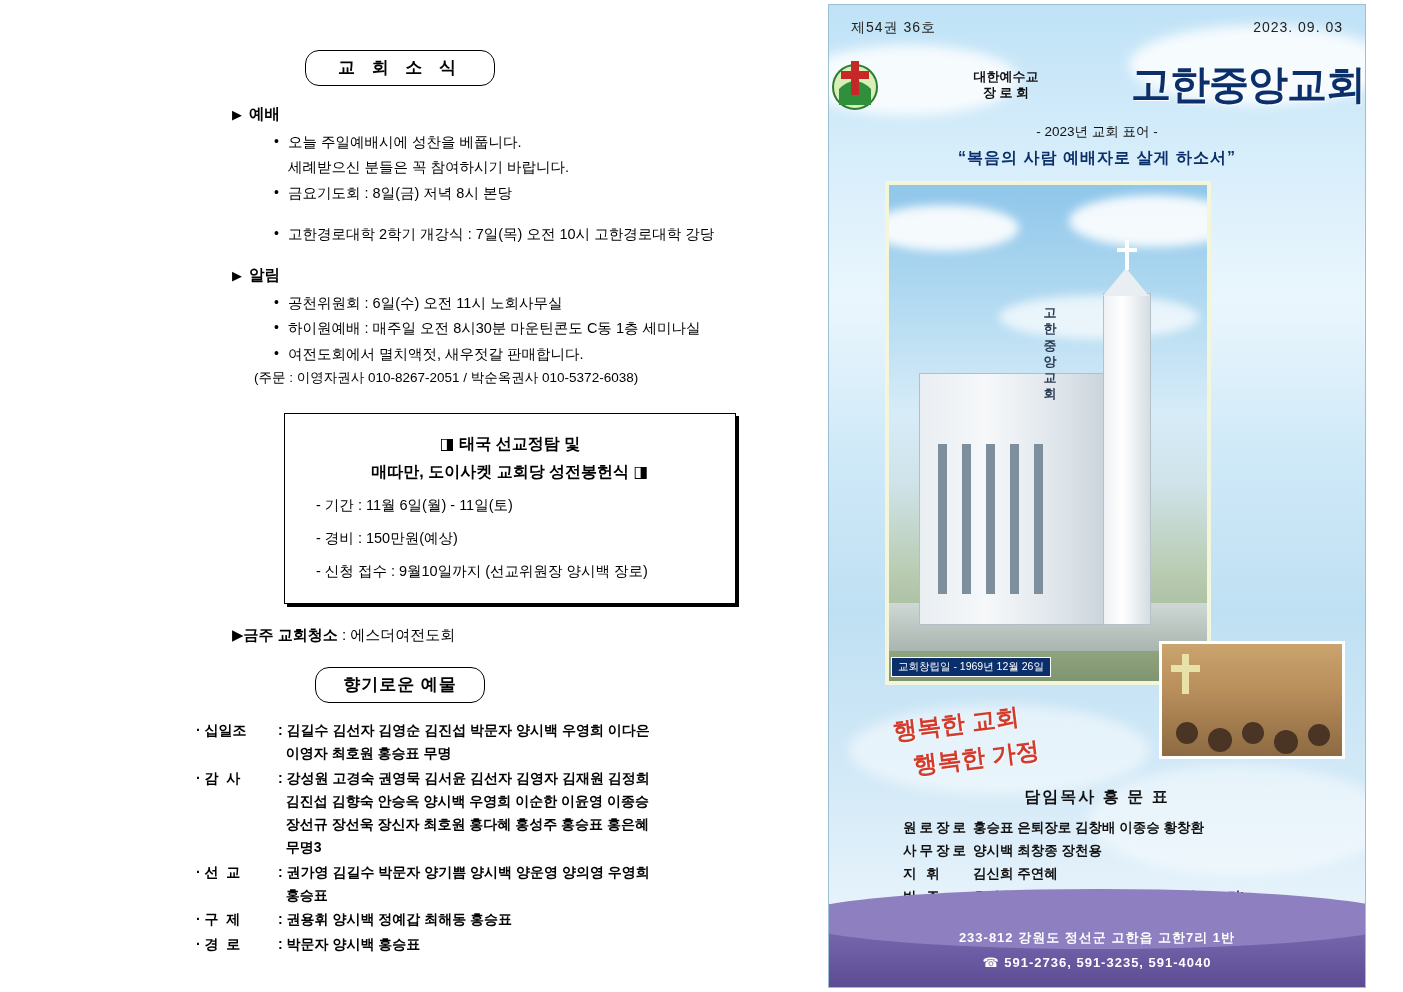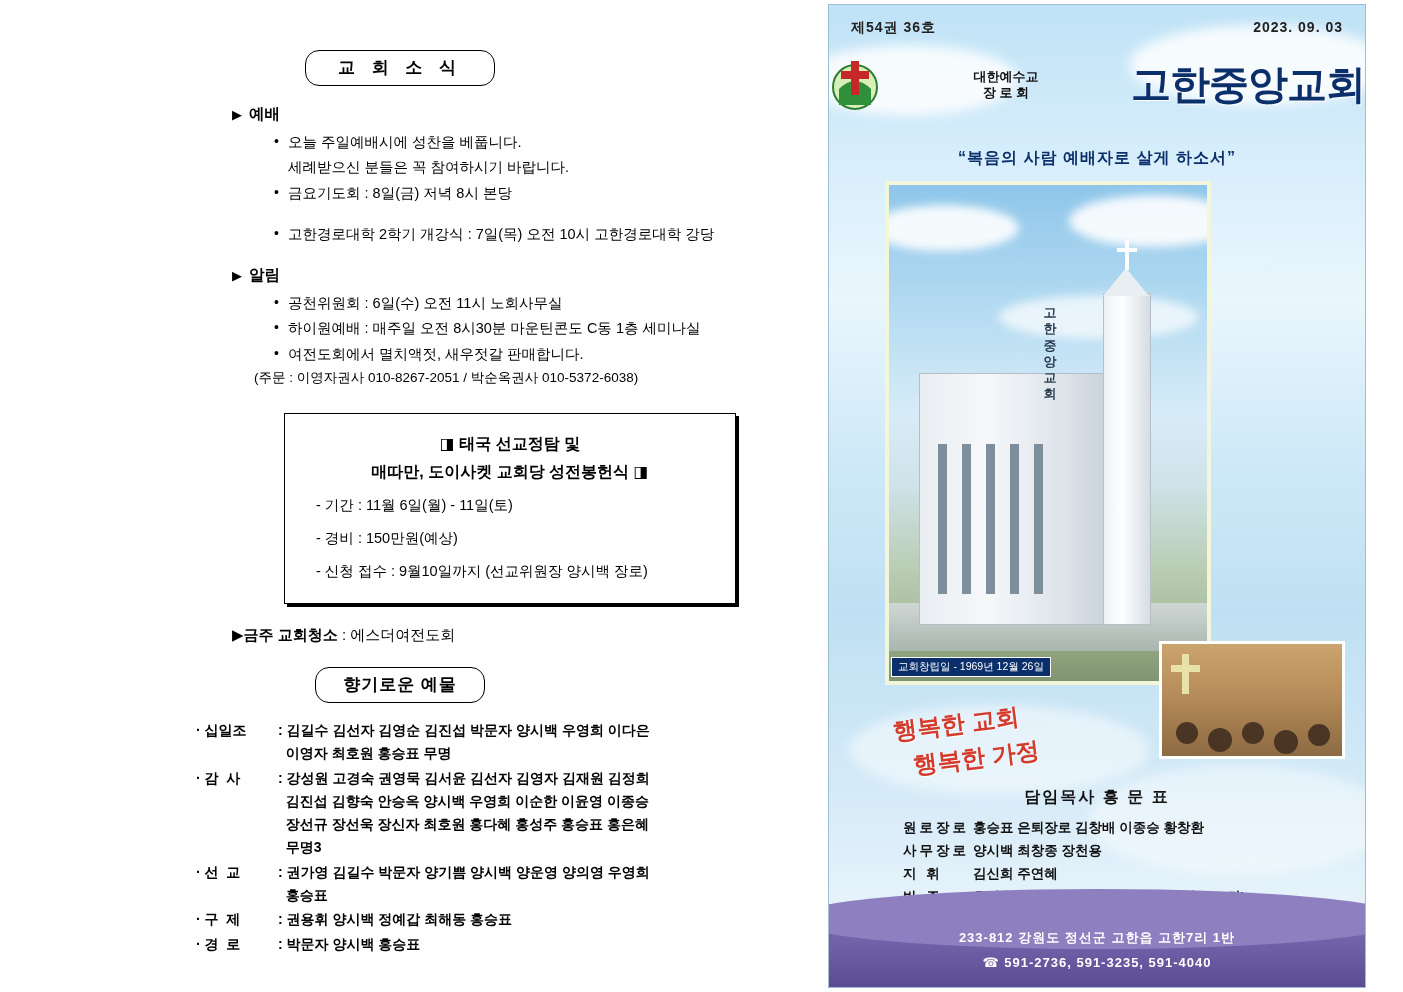--- a/index.html
+++ b/index.html
@@ -121,21 +121,21 @@
   }
   
   .cloud{
     position:absolute;background:#ffffff;border-radius:50%;
     filter:blur(6px);opacity:.85;
   }
   .hdr-row{
     position:absolute;top:14px;left:0;width:100%;
     display:flex;justify-content:space-between;
     padding:0 22px;box-sizing:border-box;
-    font-size:14px;font-weight:bold;color:#222;
+    font-size:14px;font-weight:normal;color:#222;
     letter-spacing:1px;
   }
   .logo-row{
     position:absolute;top:52px;left:0;width:100%;
     display:flex;justify-content:space-between;align-items:center;
   }
   .cross-emblem{
     width:52px;height:52px;position:relative;margin-right:6px;
   }
   .denom{
@@ -372,20 +372,21 @@
           <rect x="12" y="12" width="28" height="8" fill="#c62828"></rect>
         </svg>
       </div>
       <div class="denom">
         <div>대한예수교</div>
         <div>장 로 회</div>
       </div>
       <div class="church-name">고한중앙교회</div>
     </div>
 
+    <div class="motto-label">- 2023년 교회 표어 -</div>
     <div class="motto">“복음의 사람 예배자로 살게 하소서”</div>
 
     <div class="photo-main">
       <div class="pm-cloud" style="left:-20px;top:20px;width:150px;height:46px;"></div>
       <div class="pm-cloud" style="left:180px;top:10px;width:170px;height:52px;"></div>
       <div class="pm-cloud" style="left:110px;top:110px;width:200px;height:44px;opacity:.7;"></div>
       <div class="ground"></div>
       <div class="plaza"></div>
       <div class="bldg">
         <div class="win" style="left:18px;top:70px;"></div>

